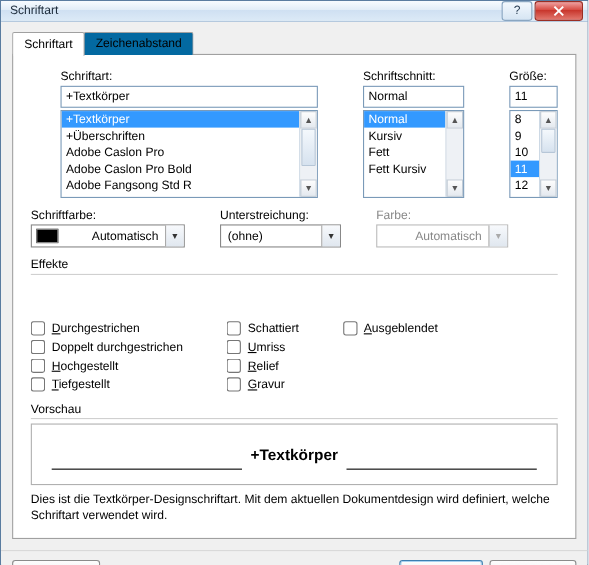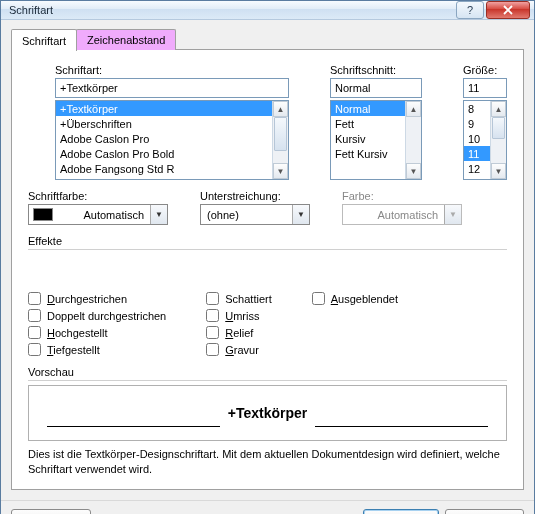--- a/index.html
+++ b/index.html
@@ -58,21 +58,21 @@
   .tabs {
     display: flex;
     align-items: flex-end;
     position: relative;
     z-index: 2;
   }
   .tab {
     padding: 4px 10px 4px 10px;
     border: 1px solid #a0a0a0;
     border-bottom: none;
-    background: #f0abfc;
+    background: #0369a1;
     margin-right: -1px;
     cursor: pointer;
     border-top-left-radius: 2px;
     border-top-right-radius: 2px;
     font-size: 11px;
     position: relative;
   }
   .tab.active {
     background: #fff;
     top: 1px;
@@ -283,22 +283,22 @@
             </div>
           </div>
         </div>
 
         <div class="col col-style">
           <div class="lbl">Schriftschnitt:</div>
           <input class="textin" value="Normal" style="">
           <div class="listbox">
             <div class="items" id="style-items">
                 <div class="item sel">Normal</div>
+                <div class="item">Kursiv</div>
                 <div class="item">Fett</div>
-                <div class="item">Kursiv</div>
                 <div class="item">Fett Kursiv</div>
               </div>
             <div class="scroll">
               <div class="arr">▲</div>
               <div class="track"></div>
               <div class="arr">▼</div>
             </div>
           </div>
         </div>
 

